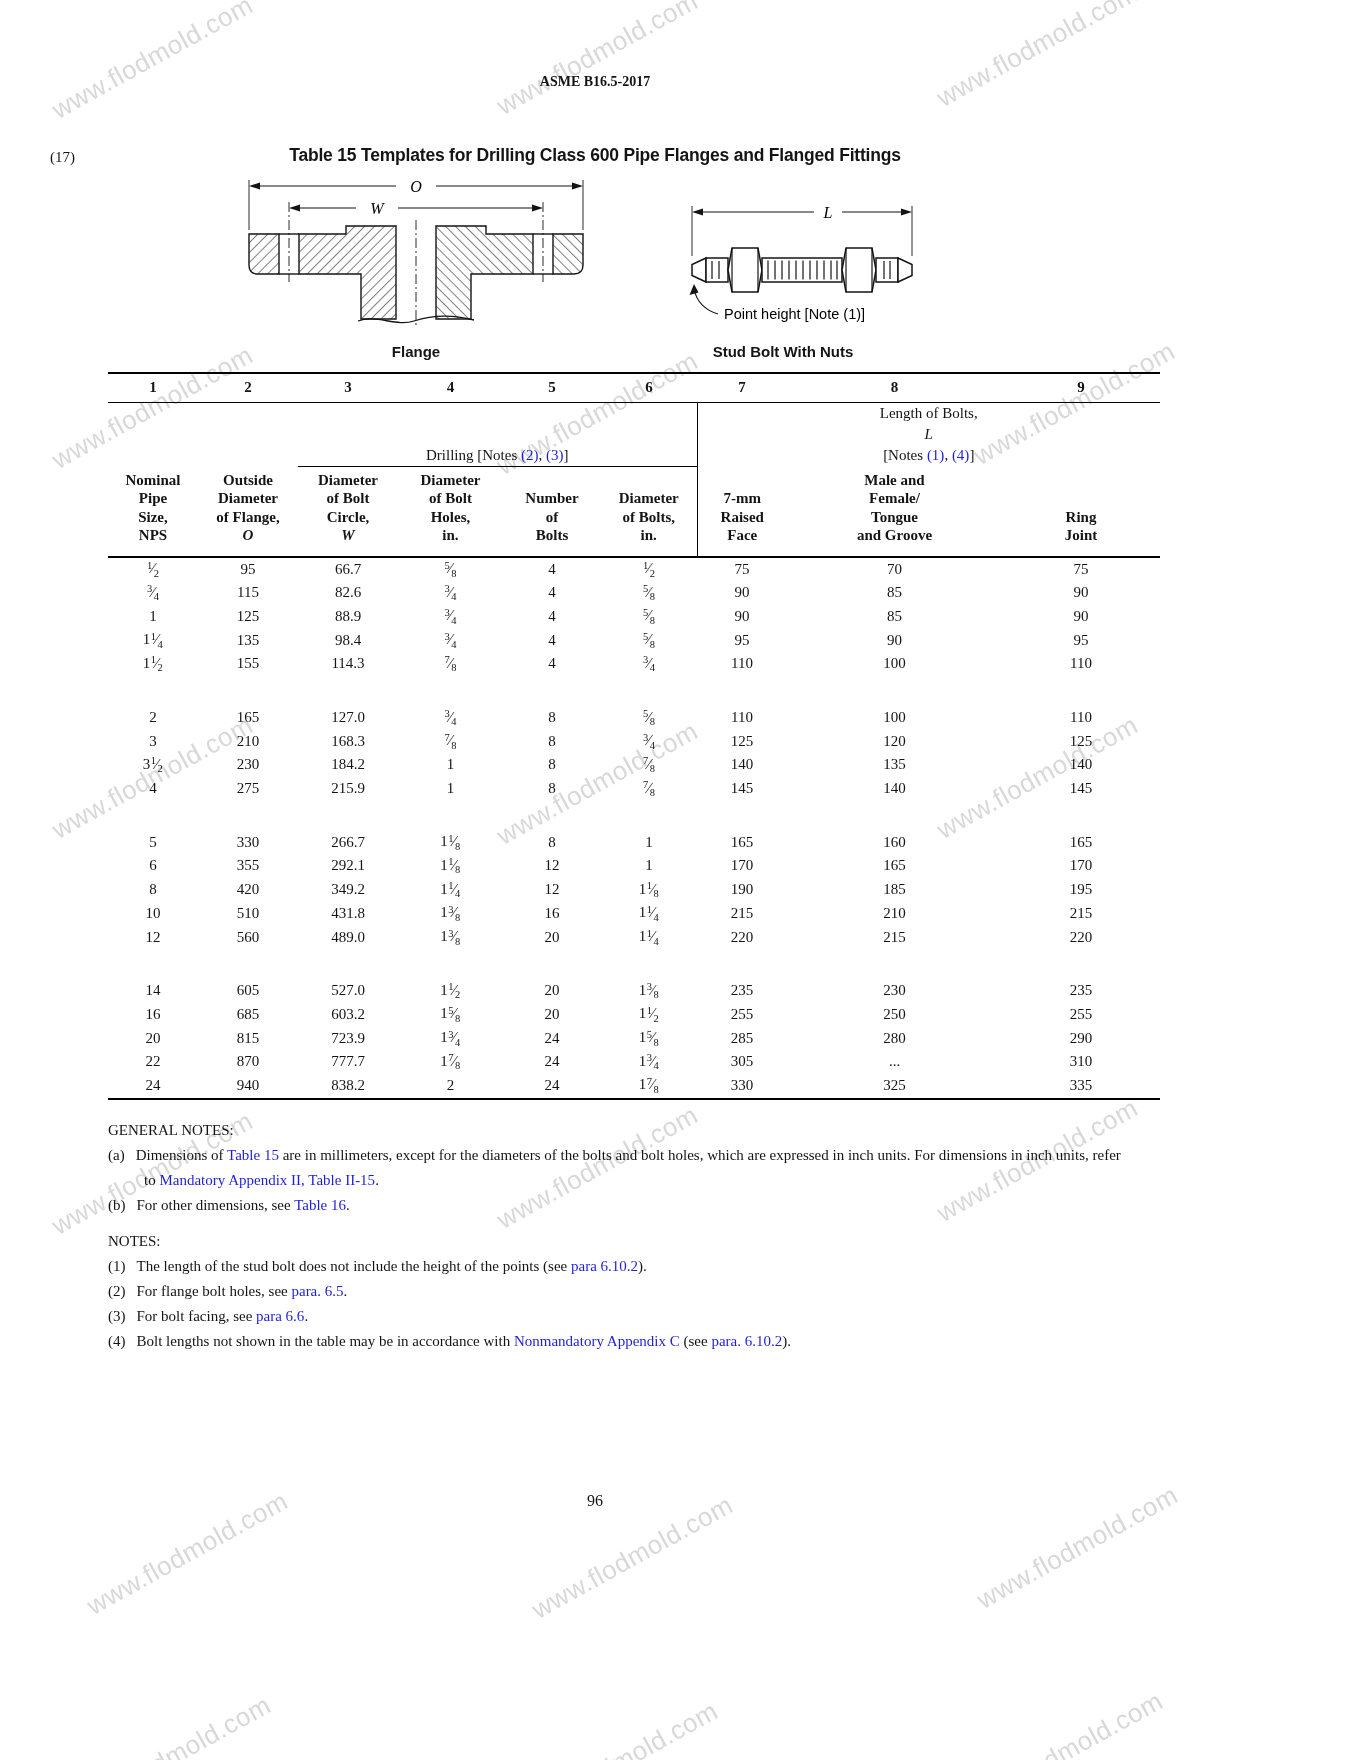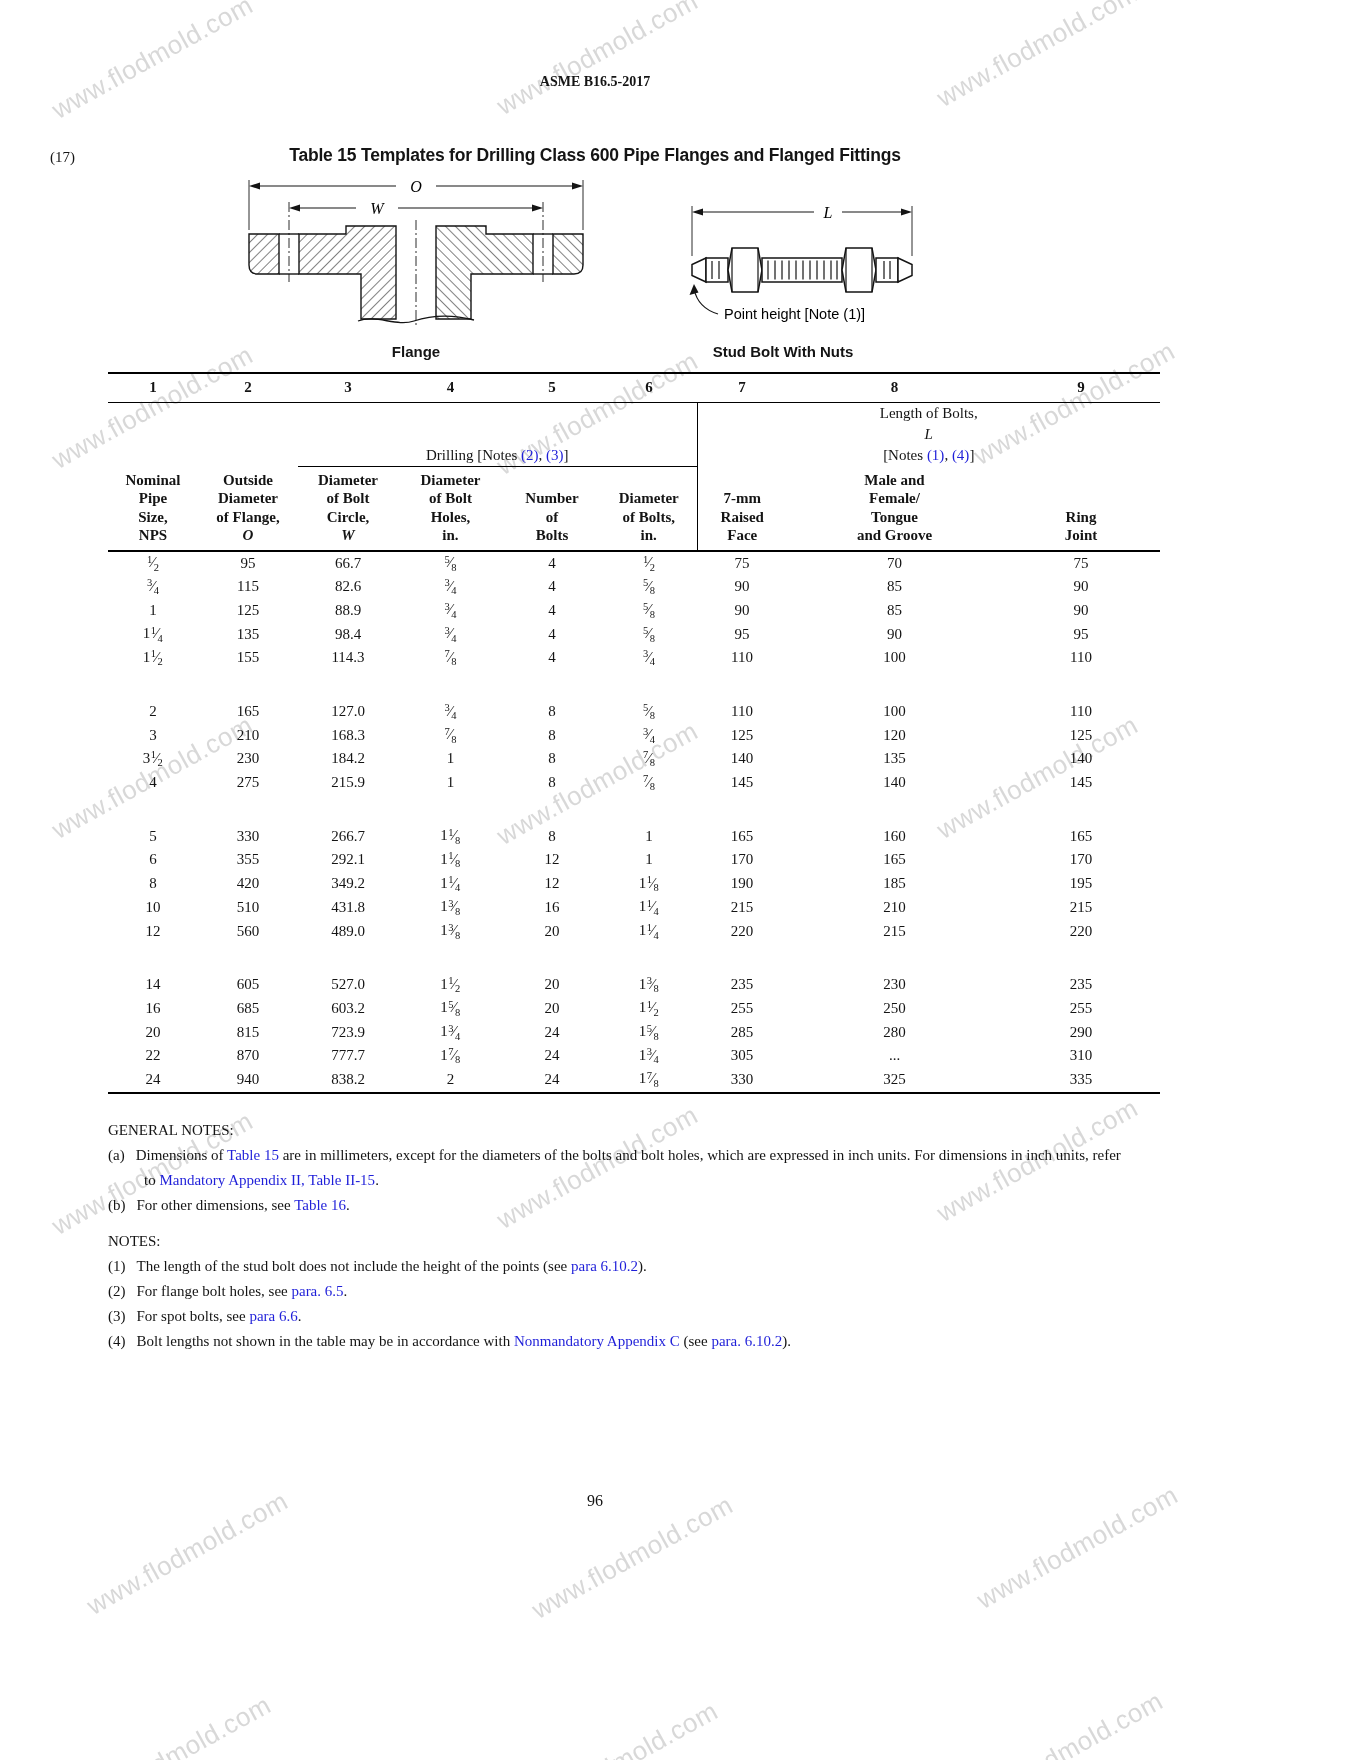--- a/index.html
+++ b/index.html
@@ -20,21 +20,21 @@
   
   .tbl{position:absolute;left:108px;top:372px;width:1052px;border-collapse:collapse;
        table-layout:fixed;font-size:15px;}
   .tbl th,.tbl td{padding:0;text-align:center;font-weight:normal;}
   .rownum th{border-top:2.6px solid #000;border-bottom:1.1px solid #000;
              padding:5px 0 6px;font-weight:bold;font-size:15px;}
   .ghead th{vertical-align:bottom;line-height:21px;}
   .drill{border-bottom:1.3px solid #000;font-weight:bold;padding-bottom:3px;}
   .boltsh{border-left:1.1px solid #000;font-weight:bold;}
   .chead th{vertical-align:bottom;border-bottom:2.6px solid #000;line-height:18.5px;
-            font-weight:bold;padding-top:4px;padding-bottom:5px;}
+            font-weight:bold;padding-top:4px;padding-bottom:11px;}
   .chead th.vline{border-left:1.1px solid #000;}
   .tbl td{padding:3.6px 0;line-height:15.5px;}
   .c9{padding-right:78px;}
   .gap td{padding:0;height:30px;}
   .tbl tbody tr:last-child td{border-bottom:2.6px solid #000;}
   .it{font-style:italic;}
   .link{color:#1f1fd9;}
   
   .fr{white-space:nowrap;}
   .fr sup{font-size:10.5px;position:relative;top:-4.5px;left:.5px;vertical-align:baseline;}
@@ -483,19 +483,19 @@
     <div class="ntitle">GENERAL NOTES:</div>
     <div>
         <div class="note"><span class="lbl">(a)</span><span>Dimensions of </span><span class="link">Table 15</span><span> are in millimeters, except for the diameters of the bolts and bolt holes, which are expressed in inch units. For dimensions in inch units, refer to </span><span class="link">Mandatory Appendix II, Table II-15</span><span>.</span></div>
         <div class="note"><span class="lbl">(b)</span><span>For other dimensions, see </span><span class="link">Table 16</span><span>.</span></div>
       </div>
     <div class="sect-gap"></div>
     <div class="ntitle">NOTES:</div>
     <div>
         <div class="note"><span class="lbl">(1)</span><span>The length of the stud bolt does not include the height of the points (see </span><span class="link">para 6.10.2</span><span>).</span></div>
         <div class="note"><span class="lbl">(2)</span><span>For flange bolt holes, see </span><span class="link">para. 6.5</span><span>.</span></div>
-        <div class="note"><span class="lbl">(3)</span><span>For spot bolts, see </span><span class="link">para 6.6</span><span>.</span></div>
+        <div class="note"><span class="lbl">(3)</span><span>For bolt facing, see </span><span class="link">para 6.6</span><span>.</span></div>
         <div class="note"><span class="lbl">(4)</span><span>Bolt lengths not shown in the table may be in accordance with </span><span class="link">Nonmandatory Appendix C</span><span> (see </span><span class="link">para. 6.10.2</span><span>).</span></div>
       </div>
   </div>
 
   <div class="pgnum">96</div>
 </div>
 
 </body></html>

